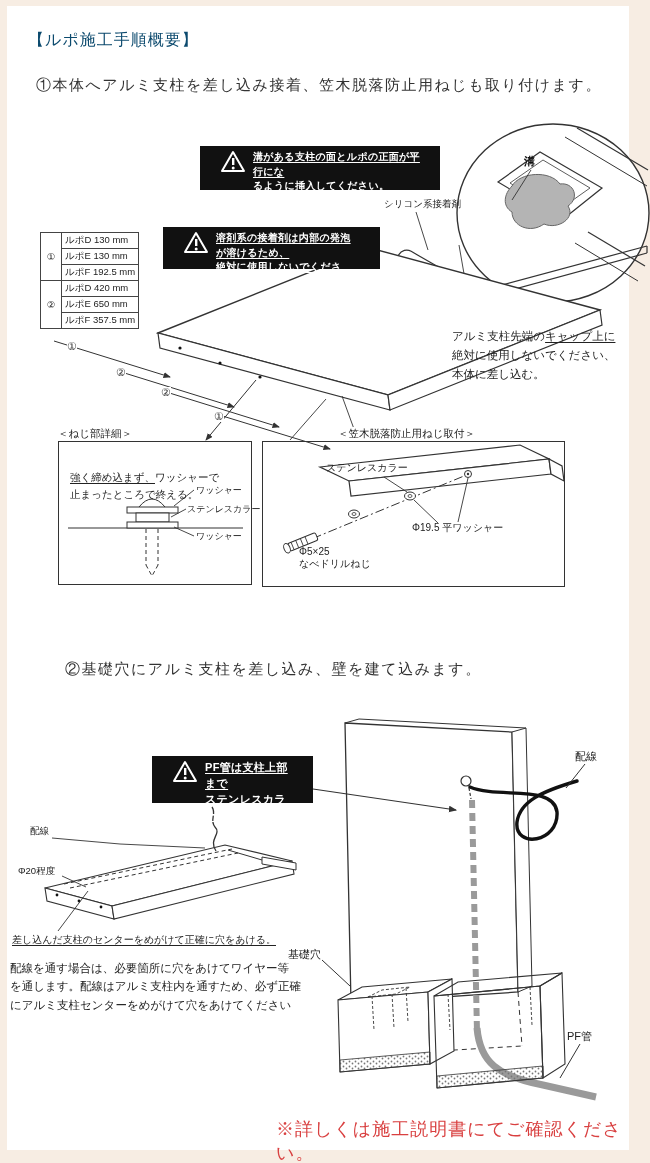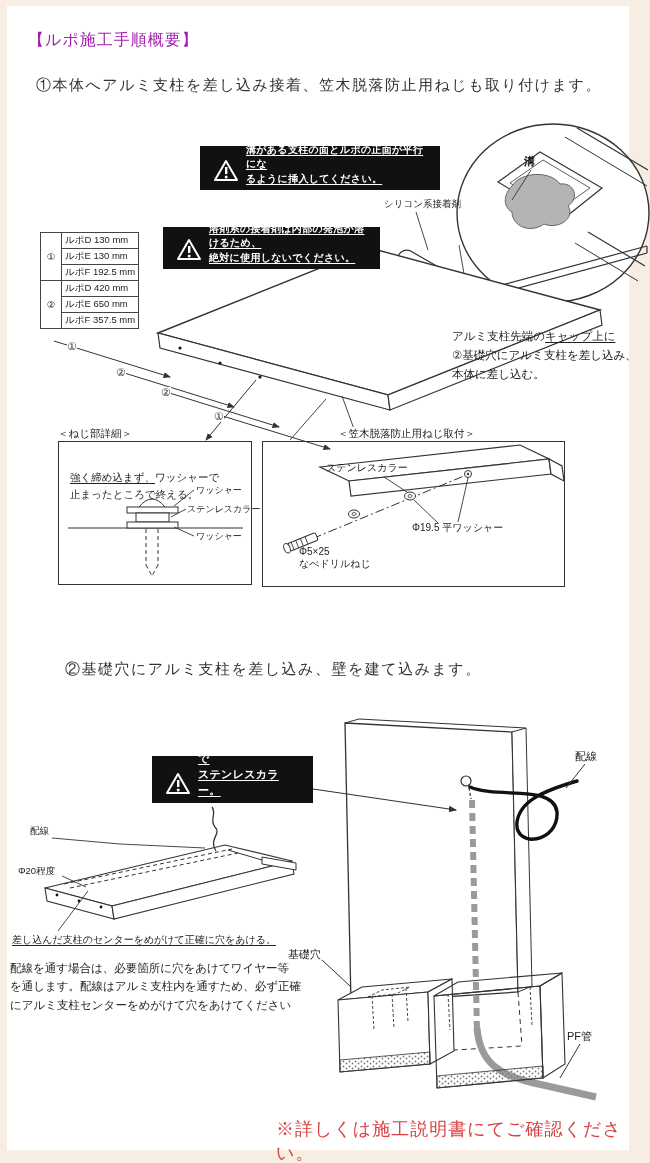--- a/index.html
+++ b/index.html
@@ -2,27 +2,27 @@
 <html><head>
 <meta charset="utf-8">
 <style>
   html,body{margin:0;padding:0;}
   .page{position:relative;width:650px;height:1163px;background:#f7ede3;overflow:hidden;
         font-family:"Liberation Sans",sans-serif;color:#222;}
   .sheet{position:absolute;left:7px;top:6px;width:622px;height:1144px;background:#ffffff;}
   .art{position:absolute;left:0;top:0;pointer-events:none;}
   .abs{position:absolute;}
   .serif{font-family:"Liberation Serif","DejaVu Serif",serif;}
-  .title{left:28px;top:30px;font-size:16px;letter-spacing:1px;color:#a21caf;font-family:Liberation Mono, monospace;}
+  .title{left:28px;top:30px;font-size:16px;letter-spacing:1px;color:#0c4a6e;font-family:Liberation Mono, monospace;}
   .step{font-size:15px;letter-spacing:1.5px;color:#333;}
   .step1{left:36px;top:76px;}
   .step2{left:36px;top:660px;margin-left:29px;}
   .footer-note{left:276px;top:1117px;font-size:18px;letter-spacing:1px;color:#d94040;}
-  .warnbox{background:#111111;color:#fff;display:flex;align-items:flex-end;gap:7px;
-           padding:4px 13px;box-sizing:border-box;}
+  .warnbox{background:#111111;color:#fff;display:flex;align-items:flex-start;gap:7px;
+           padding:4px 20px;box-sizing:border-box;}
   .warntext{font-weight:bold;text-decoration:underline;text-underline-offset:2px;
             white-space:pre-line;line-height:1.45;letter-spacing:0.3px;}
   .warn1{left:200px;top:146px;width:240px;height:44px;}
   .warn1 .warntext{font-size:10px;}
   .warn2{left:163px;top:227px;width:217px;height:42px;}
   .warn2 .warntext{font-size:10px;}
   .warn3{left:152px;top:756px;width:161px;height:47px;}
   .warn3 .warntext{font-size:11px;}
   table.sizes{border-collapse:collapse;background:#fff;}
   table.sizes td{border:1px solid #444;font-size:9.5px;padding:1px 3px;height:12px;
@@ -243,21 +243,21 @@
           <td>ルポF 357.5 mm</td>
         </tr>
   </tbody>
     </table>
 
   <div class="abs groove">溝</div>
   <div class="abs lbl sm" style="left:384px;top:198px;">シリコン系接着剤</div>
 
   <div class="abs applynote">
     <span>アルミ支柱先端の</span><span class="u">キャップ上に</span><br>
-    <span>②基礎穴にアルミ支柱を差し込み、</span><br>
+    <span>絶対に使用しないでください、</span><br>
     <span>本体に差し込む。</span>
   </div>
 
   <div class="abs dimlbl" style="left:67px;top:341px;">①</div>
   <div class="abs dimlbl" style="left:116px;top:367px;">②</div>
   <div class="abs dimlbl" style="left:161px;top:387px;">②</div>
   <div class="abs dimlbl" style="left:214px;top:411px;">①</div>
 
   <div class="abs dethdr" style="left:58px;top:427px;">＜ねじ部詳細＞</div>
   <div class="abs boxframe" style="left:58px;top:441px;width:194px;height:144px;background:transparent;"></div>

